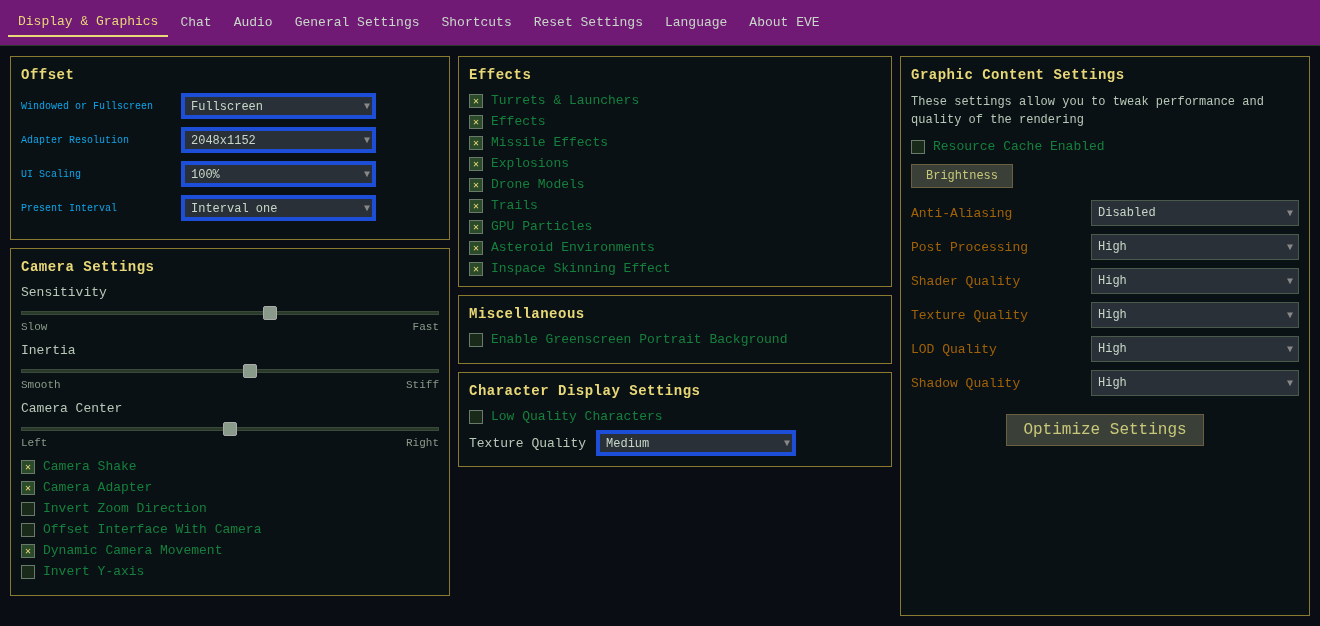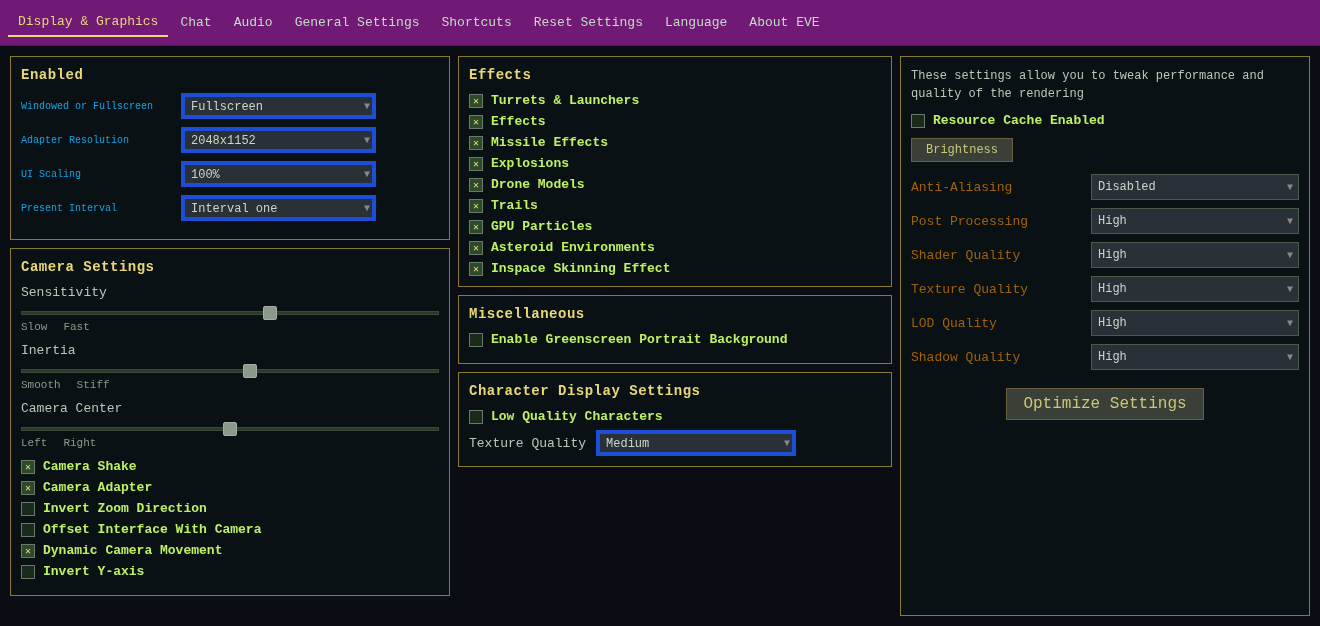--- a/index.html
+++ b/index.html
@@ -124,24 +124,23 @@
       -webkit-appearance: none;
       width: 14px;
       height: 14px;
       background: #8a9a8a;
       border: 1px solid #aaa;
       border-radius: 2px;
       cursor: pointer;
     }
     .slider-labels {
       display: flex;
-      justify-content: flex-start;
+      justify-content: space-between;
       color: #8a9a8a;
       font-size: 11px;
-      gap: 16px;
     }
 
     
     .checkbox-row {
       display: flex;
       align-items: center;
       margin-bottom: 6px;
       gap: 8px;
     }
     .checkbox-custom {
@@ -157,21 +156,21 @@
     }
     .checkbox-custom.checked {
       background: #2a4a2a;
     }
     .checkbox-custom.checked::after {
       content: '✕';
       color: #e8d878;
       font-size: 10px;
       font-weight: bold;
     }
-    .checkbox-label { color: #bef264; font-size: 13px; font-weight: bold; }
+    .checkbox-label { color: #15803d; font-size: 13px; }
 
     
     .effects-list { display: flex; flex-direction: column; gap: 6px; }
     .effect-item { display: flex; align-items: center; gap: 8px; }
 
     
     .gc-desc {
       color: #b8c8b8;
       font-size: 12px;
       line-height: 1.5;
@@ -275,21 +274,21 @@
     <div class="nav-item">Reset Settings</div>
     <div class="nav-item">Language</div>
     <div class="nav-item">About EVE</div>
   </div>
 
 <div class="main-content">
 
   <div class="left-panel">
 
     <div class="panel display-section">
-      <div class="panel-title">Enabled</div>
+      <div class="panel-title">Offset</div>
 
       <div class="form-row">
         <div class="form-label">Windowed or Fullscreen</div>
         <div class="select-wrapper">
           <select>
             <option>Fullscreen</option>
             <option>Windowed</option>
           </select>
         </div>
       </div>
@@ -459,20 +458,21 @@
             <option>Low</option>
             <option selected="">Medium</option>
             <option>High</option>
           </select>
         </div>
       </div>
     </div>
   </div>
 
   <div class="right-panel panel">
+    <div class="panel-title">Graphic Content Settings</div>
     <div class="gc-desc">These settings allow you to tweak performance and quality of the rendering</div>
 
     <div class="resource-cache-row">
       <div class="rc-checkbox"></div>
       <span class="checkbox-label">Resource Cache Enabled</span>
     </div>
 
     <button class="brightness-btn">Brightness</button>
 
     <div id="gc-settings-list">

